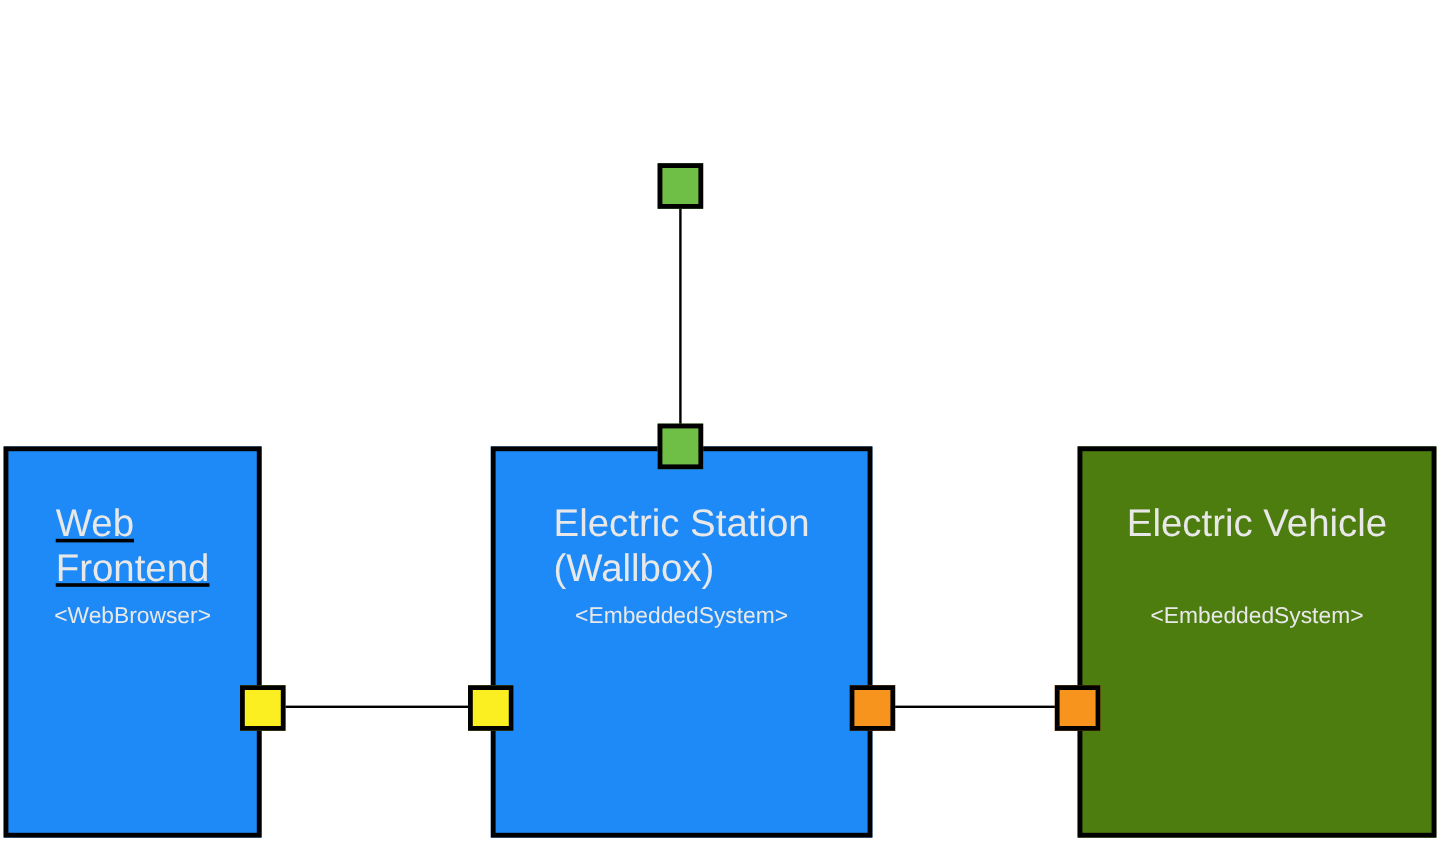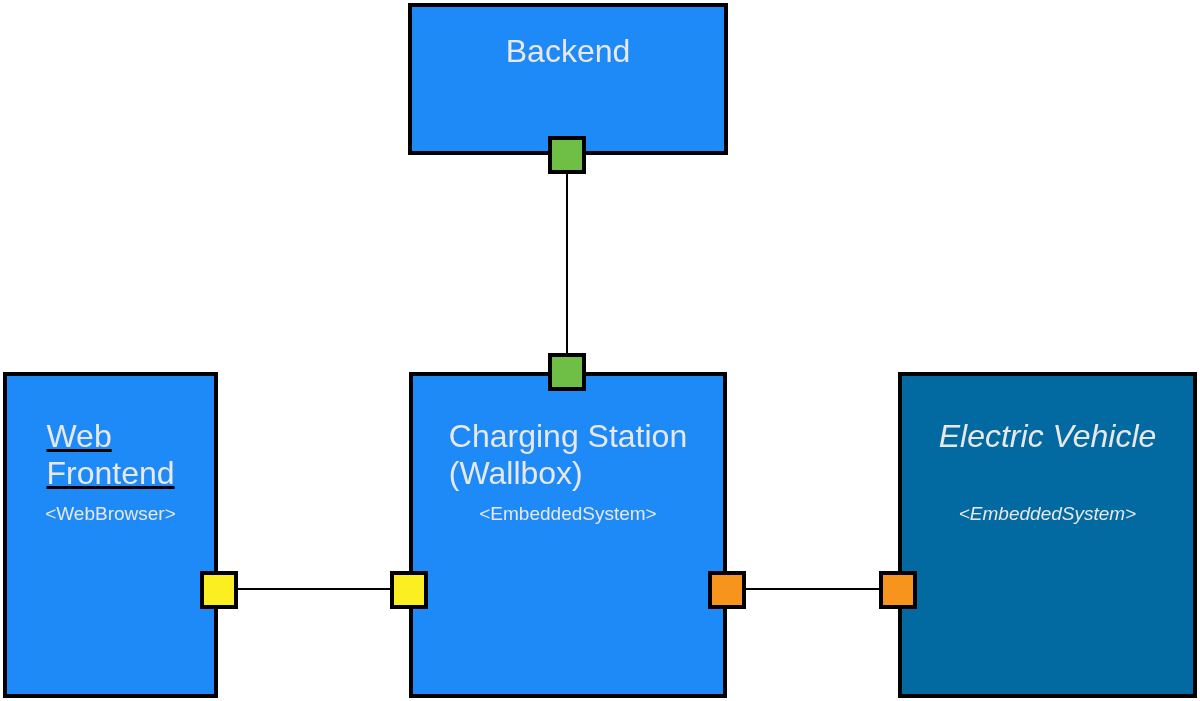--- a/index.html
+++ b/index.html
@@ -82,43 +82,38 @@
 </style>
 </head>
 <body>
 
 <div class="canvas">
 
   <div class="connector connector-vertical" style="background-color: rgb(0, 0, 0);"></div>
   <div class="connector connector-yellow" style="background-color: rgb(0, 0, 0);"></div>
   <div class="connector connector-orange" style="background-color: rgb(0, 0, 0);"></div>
 
-  <div class="node node-backend" style="background-color: rgb(30, 138, 247);">
-    <div class="title-row">
-      <div class="node-title">Backend</div>
-    </div>
-  </div>
 
   <div class="node node-web-frontend" style="background-color: rgb(30, 138, 247);">
     <div class="title-row">
       <div class="node-title">Web
 Frontend</div>
     </div>
     <div class="node-stereotype">&lt;WebBrowser&gt;</div>
   </div>
 
   <div class="node node-charging-station" style="background-color: rgb(30, 138, 247);">
     <div class="title-row">
-      <div class="node-title">Charging Station
+      <div class="node-title">Electric Station
 (Wallbox)</div>
     </div>
     <div class="node-stereotype">&lt;EmbeddedSystem&gt;</div>
   </div>
 
-  <div class="node node-electric-vehicle" style="background-color: #0369a1; font-style: italic;">
+  <div class="node node-electric-vehicle" style="background-color: #4d7c0f;">
     <div class="title-row">
       <div class="node-title">Electric Vehicle</div>
     </div>
     <div class="node-stereotype">&lt;EmbeddedSystem&gt;</div>
   </div>
 
   <div class="port port-green-top" style="background-color: rgb(111, 190, 69);"></div>
   <div class="port port-green-bottom" style="background-color: rgb(111, 190, 69);"></div>
   <div class="port port-yellow-left" style="background-color: rgb(251, 238, 33);"></div>
   <div class="port port-yellow-right" style="background-color: rgb(251, 238, 33);"></div>

